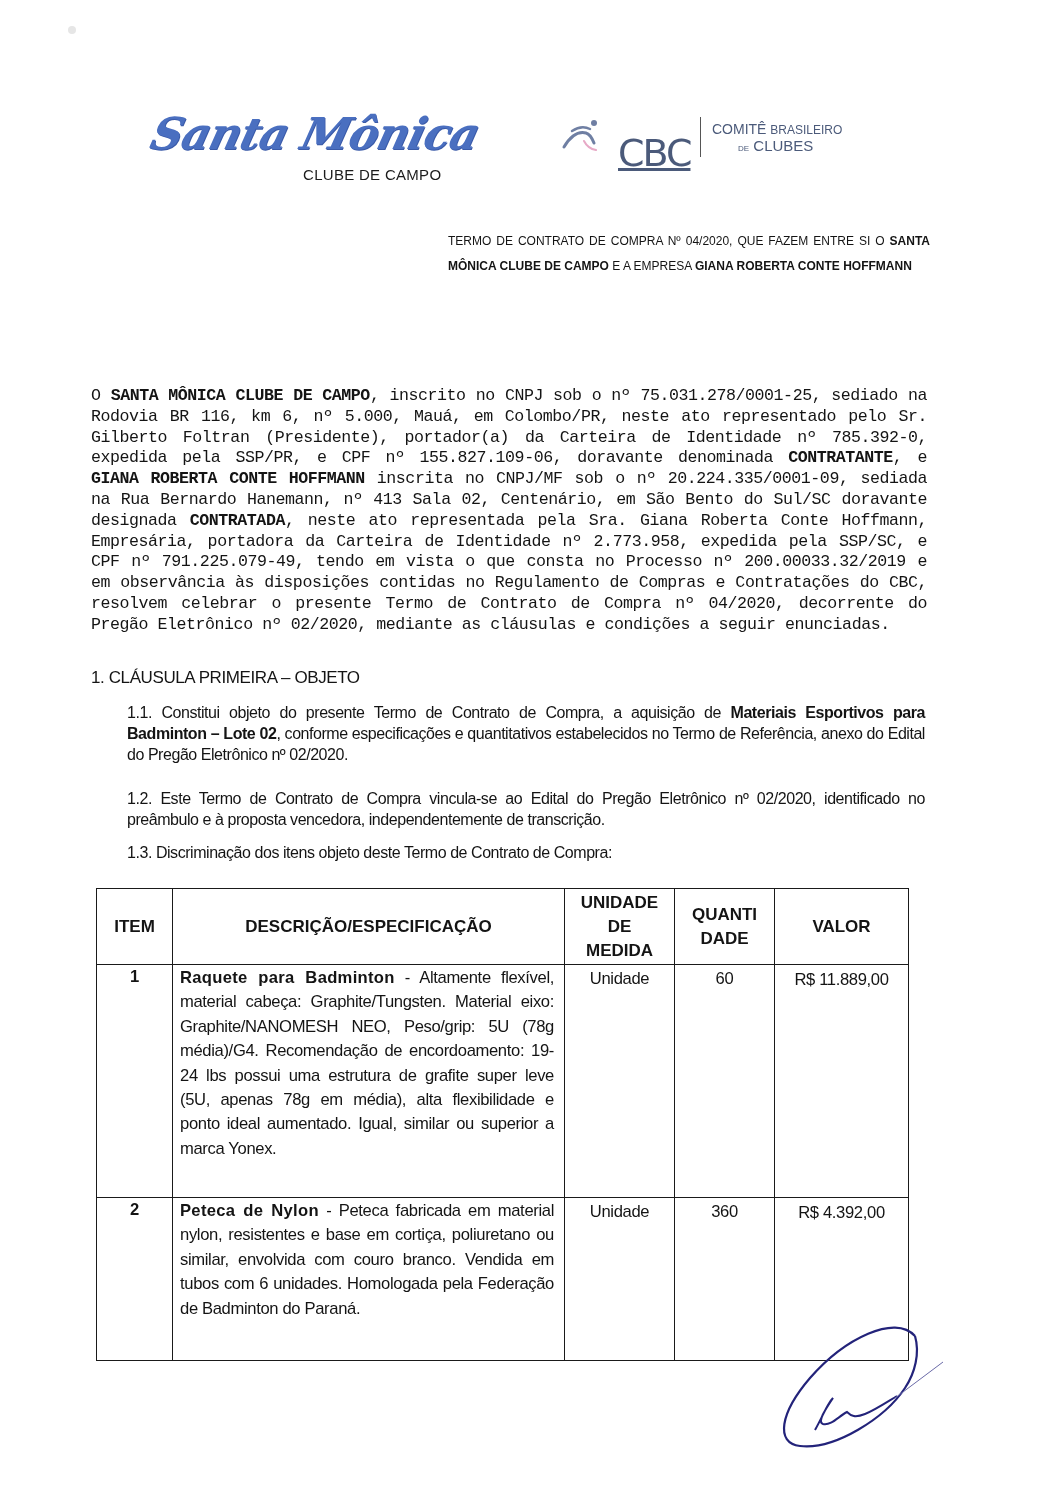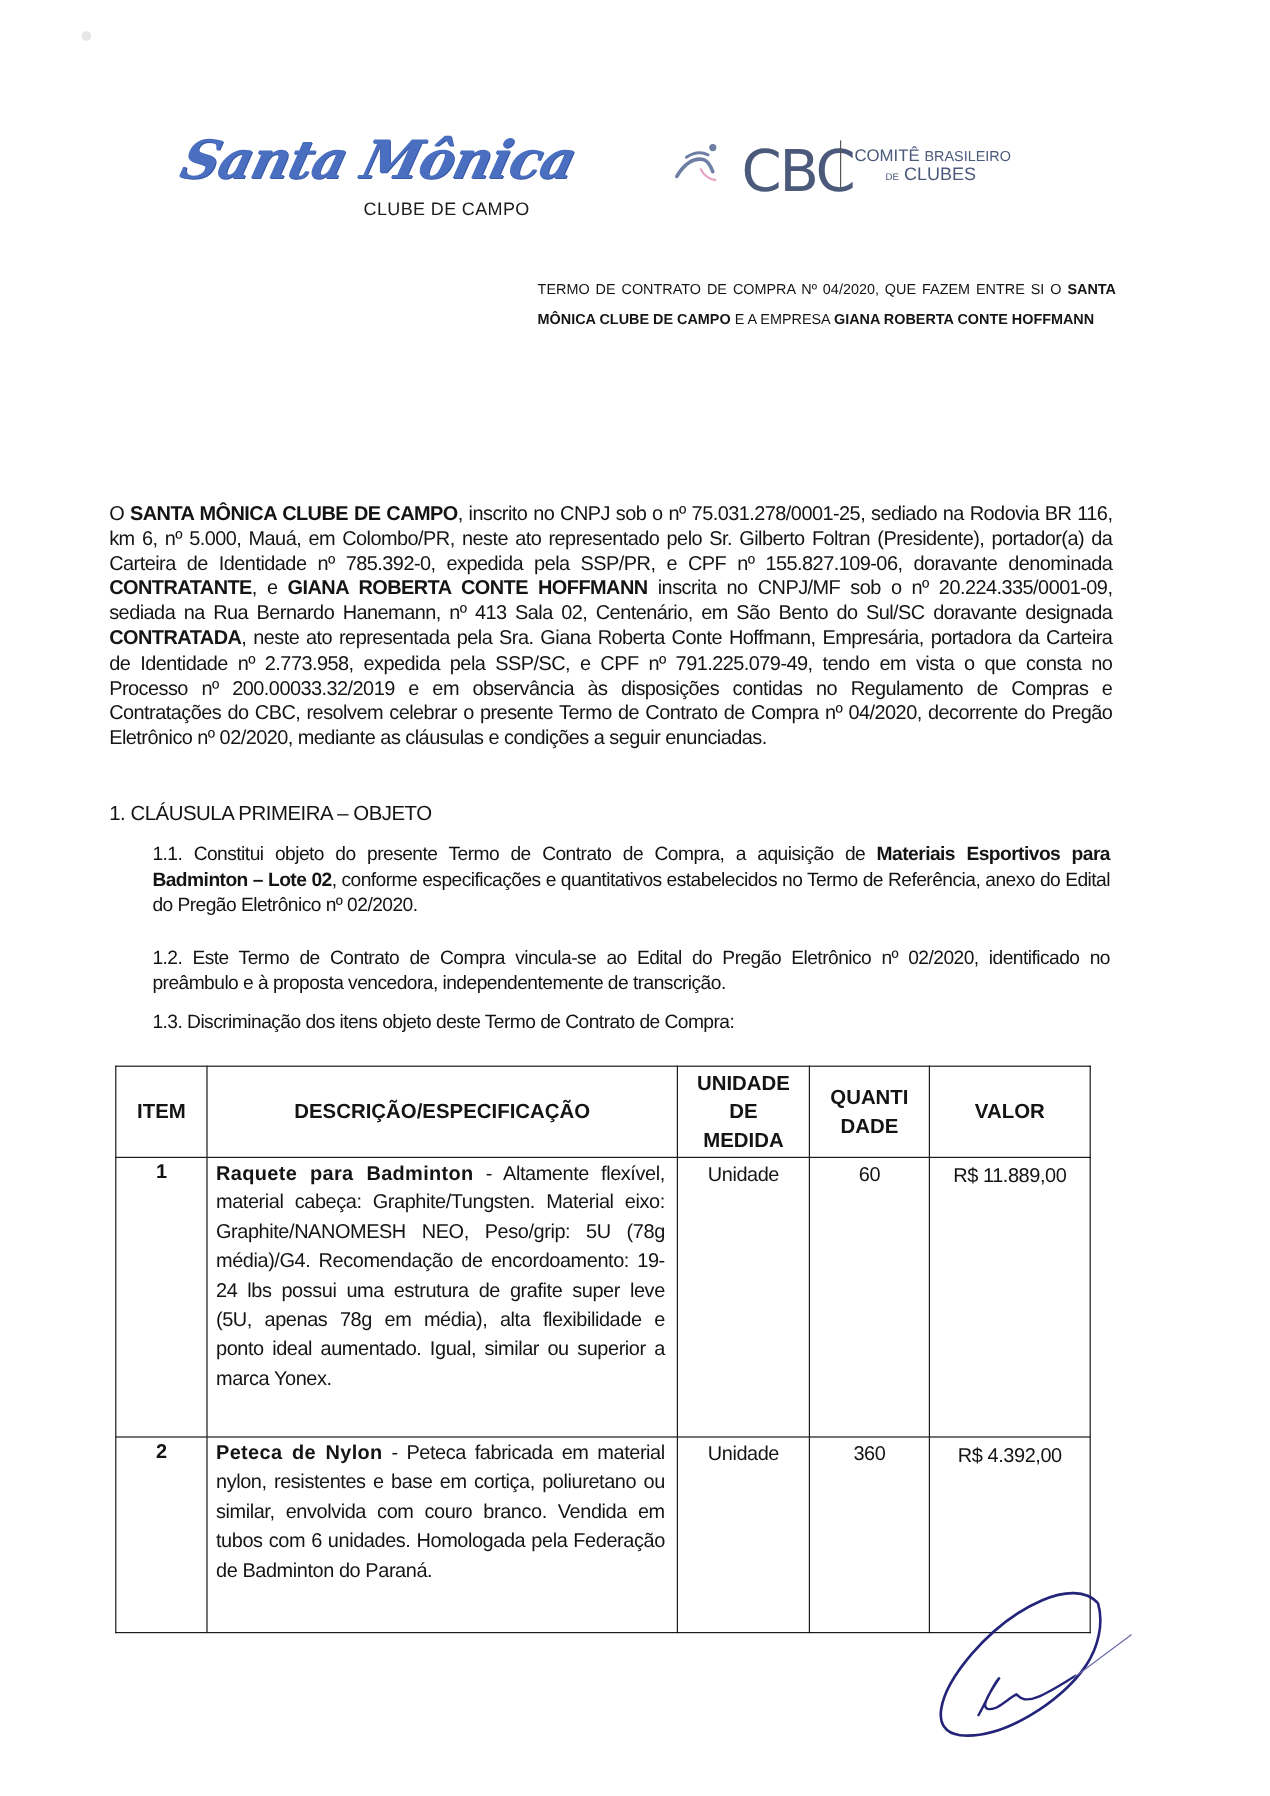--- a/index.html
+++ b/index.html
@@ -10,37 +10,37 @@
   
   #logo-sm { left: 148px; top: 108px; width: 310px; height: 80px; }
   #logo-sm .script { position: absolute; left: 4px; top: 0px; font-family: "DejaVu Serif", serif;
      font-style: italic; font-weight: bold; font-size: 44px; color: #4a6fc0; letter-spacing: -1px;
      transform: skewX(-14deg); white-space: nowrap; text-shadow: 1px 1px 0 #3a5aa8; }
   #logo-sm .sub { position: absolute; left: 155px; top: 58px; font-size: 15px; color: #1c1c1c;
      letter-spacing: 0.3px; white-space: nowrap; }
 
   #logo-cbc { left: 560px; top: 113px; width: 300px; height: 50px; }
   #logo-cbc .runner { position: absolute; left: 0; top: 0; width: 44px; height: 40px; }
-  #logo-cbc .cbc { position: absolute; left: 58px; top: 2px; font-size: 48px; color: #4b5a7a;
-     font-family: "DejaVu Sans", sans-serif; letter-spacing: -2px; font-weight: normal; }
+  #logo-cbc .cbc { position: absolute; left: 58px; top: 18px; font-size: 38px; color: #4b5a7a;
+     font-family: "DejaVu Sans", sans-serif; letter-spacing: -2px; font-weight: normal; text-decoration: underline; }
   #logo-cbc .divider { position: absolute; left: 140px; top: 4px; width: 1px; height: 40px; background: #555; }
   #logo-cbc .comite { position: absolute; left: 152px; top: 8px; font-size: 14px; color: #4b5a7a; white-space: nowrap; }
   #logo-cbc .comite small { font-size: 12px; }
   #logo-cbc .clubes { position: absolute; left: 178px; top: 24px; font-size: 15px; color: #4b5a7a; white-space: nowrap; }
   #logo-cbc .clubes small { font-size: 8px; }
 
   
   #contract-title { left: 448px; top: 229px; width: 482px; font-size: 12px; line-height: 24.5px;
      text-align: justify; text-align-last: left; }
   #contract-title b { font-weight: bold; }
 
   
   #preamble { left: 91px; top: 386px; width: 836px; font-size: 16.6px; line-height: 20.8px;
-     text-align: justify; font-family: Liberation Sans, sans-serif;
-     letter-spacing: -0.45px; margin-top: 32px; }
+     text-align: justify; font-family: Liberation Mono, monospace;
+     letter-spacing: -0.45px; }
 
   #clause-heading { left: 91px; top: 668px; font-size: 17px; font-weight: normal; letter-spacing: -0.4px; }
 
   .para { left: 127px; width: 798px; font-size: 16px; line-height: 21px; text-align: justify;
      letter-spacing: -0.45px; }
   #p11 { top: 702px; }
   #p12 { top: 788px; }
   #p13 { top: 842px; }
 
   

